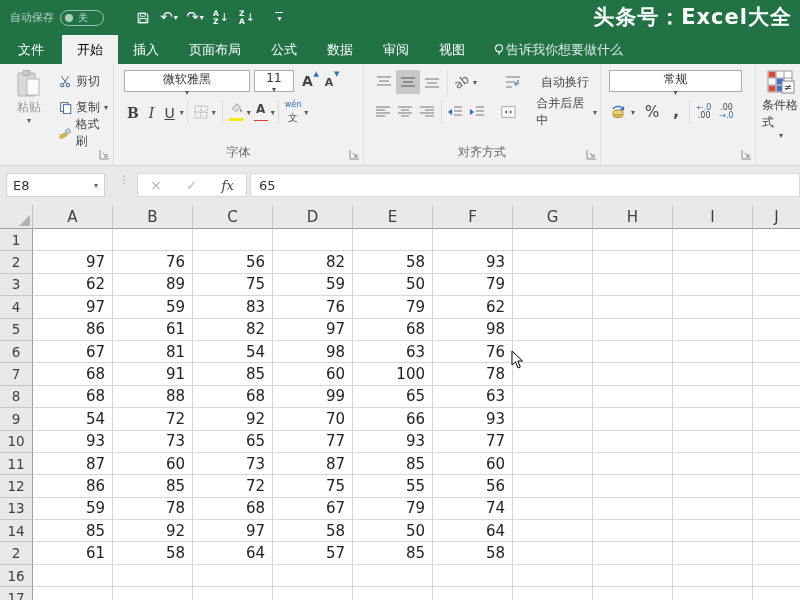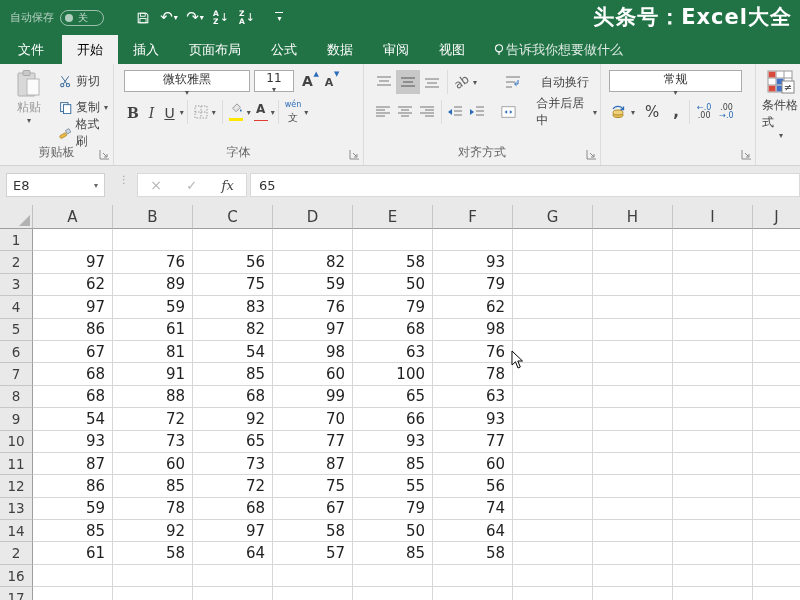--- a/index.html
+++ b/index.html
@@ -199,21 +199,20 @@
         <span class="caret">▾</span>
       </div>
       <div class="rbtn">
         <svg width="13" height="13" viewBox="0 0 16 16">
           <rect x="1" y="9" width="9" height="4" rx="1" transform="rotate(-30 5 11)" fill="#e8b84b" stroke="#b08a2e"></rect>
           <rect x="9" y="3" width="5" height="5" transform="rotate(-30 11 5)" fill="#cfd8e2" stroke="#7d8da0"></rect>
         </svg>
         <span>格式刷</span>
       </div>
     </div>
-    <div class="g-label">剪贴板</div>
     <svg class="launcher" viewBox="0 0 11 11">
       <path d="M1 1 v9 h9" fill="none" stroke="#8a8a8a"></path>
         <path d="M4 4 l4 4 M8 5 v3 h-3" stroke="#8a8a8a" fill="none"></path>
     </svg>
   </div>
 
   <div class="group" style="left:114px; width:250px;">
     <div class="fontrow1">
       <div class="combo" style="width:126px;">
         <span>微软雅黑</span>

